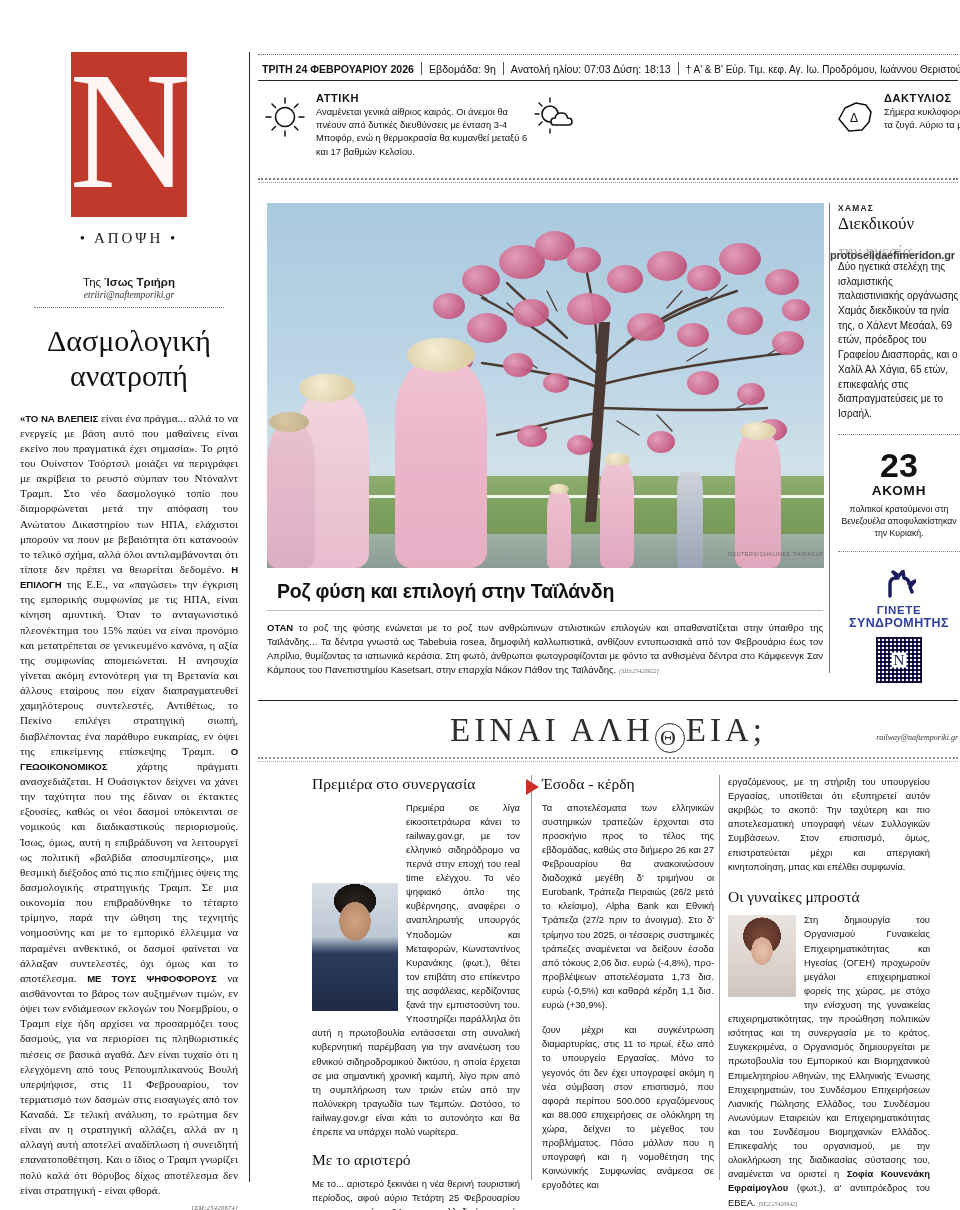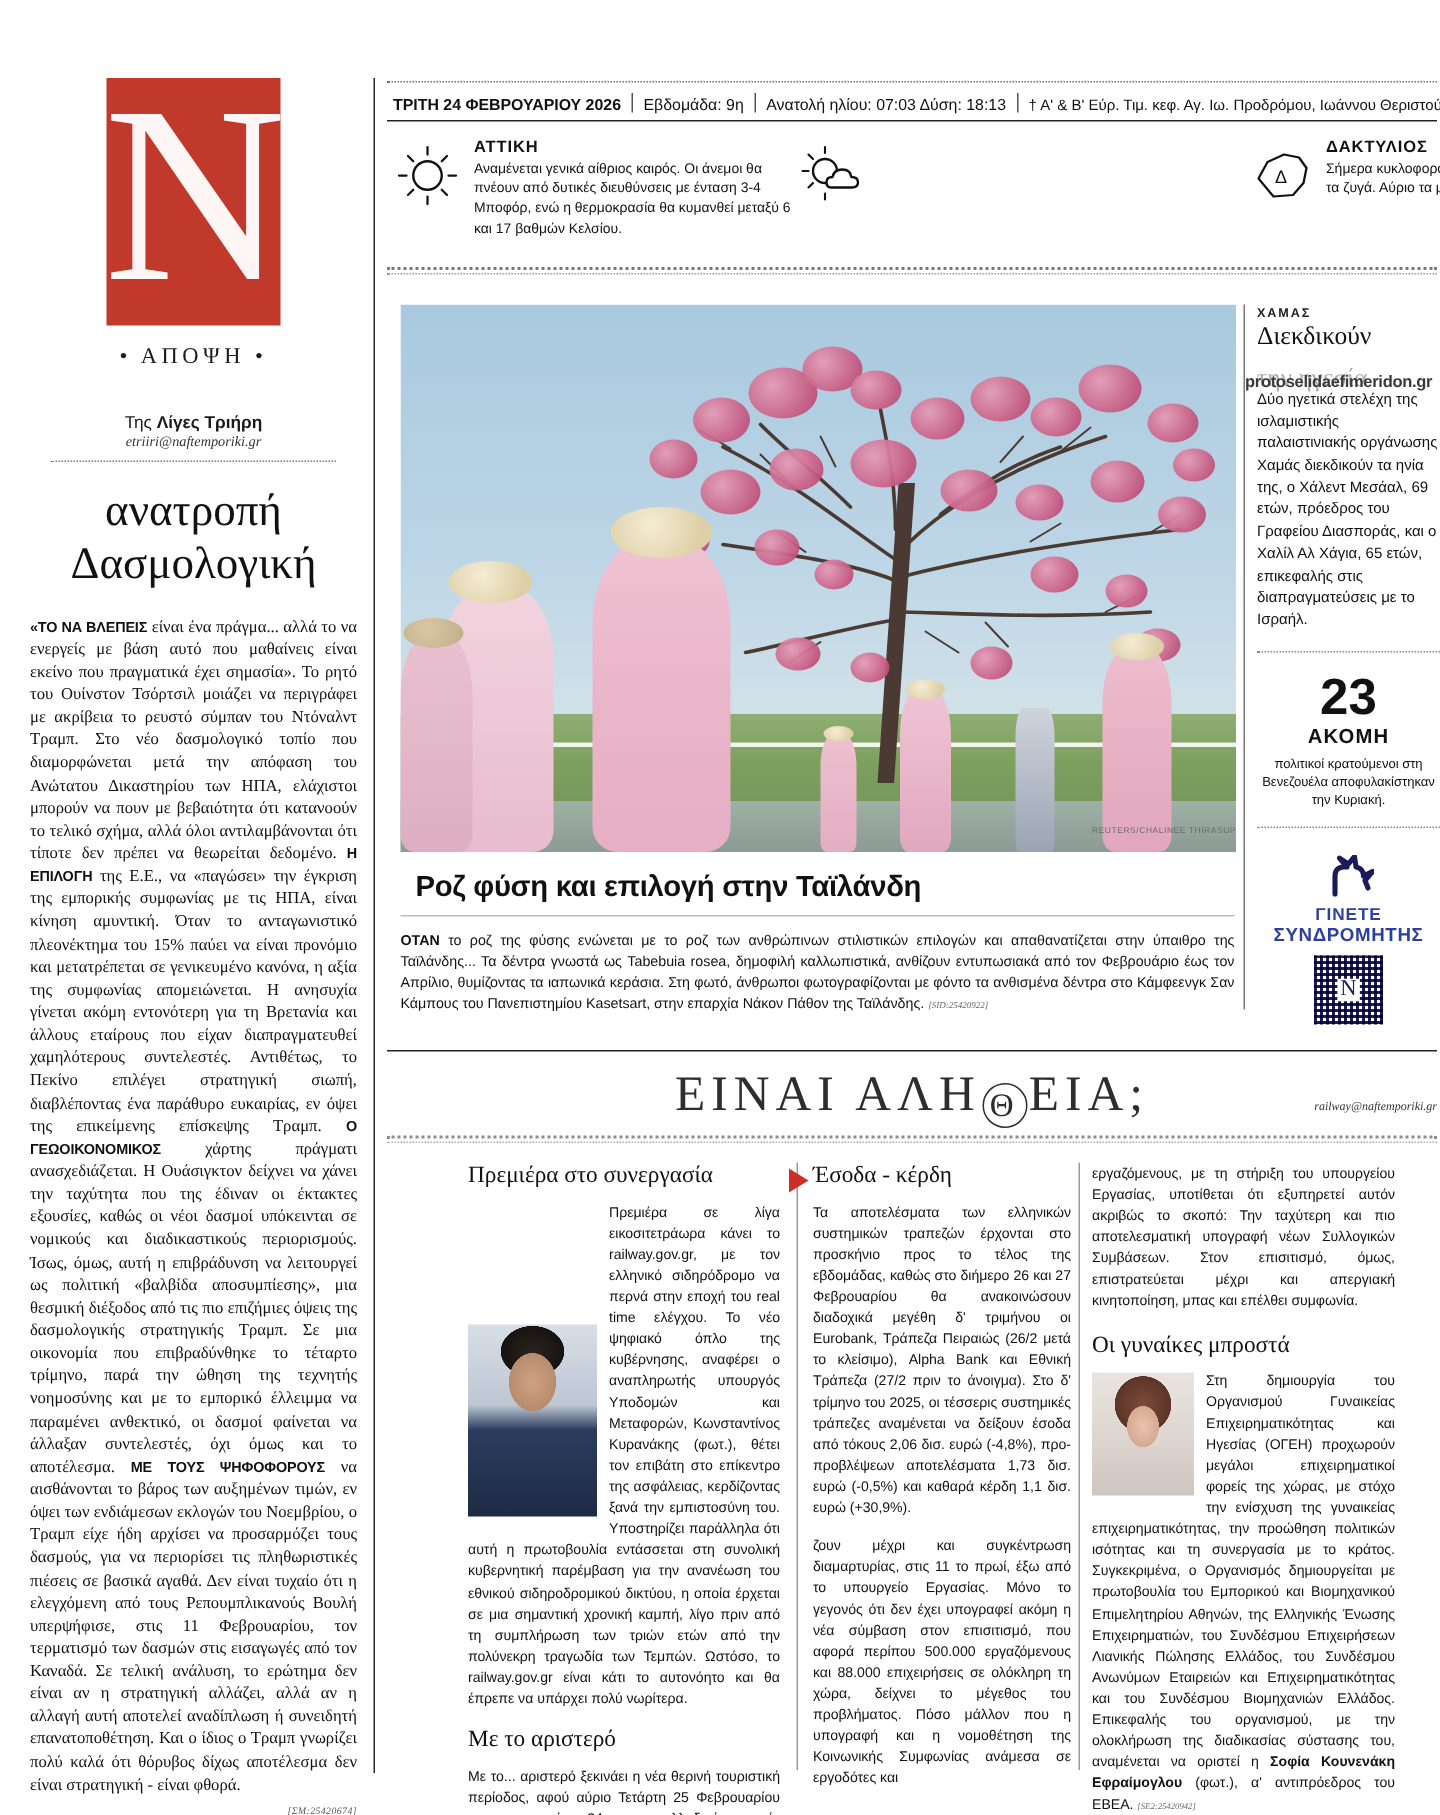--- a/index.html
+++ b/index.html
@@ -259,28 +259,28 @@
 <div class="page">
 
   <div class="left-col">
     <div class="logo-box">
       <span class="n">N</span>
     </div>
     <div class="aposi">• ΑΠΟΨΗ •</div>
 
     <div class="byline">
       <span>Της</span>
-      <b>Λίγες Τριήρη</b>
+      <b>Ίσως Τριήρη</b>
     </div>
     <div class="byline-mail">etriiri@naftemporiki.gr</div>
     <div class="byline-dots"></div>
 
     <div class="op-title">
+      <div>Δασμολογική</div>
       <div>ανατροπή</div>
-      <div>Δασμολογική</div>
     </div>
 
     <div class="op-body">
       <p>
         <span class="lead">«ΤΟ ΝΑ ΒΛΕΠΕΙΣ</span><span> είναι ένα πράγμα... αλλά το να ενεργείς με βάση αυτό που μαθαίνεις είναι εκείνο που πραγματικά έχει σημασία». Το ρητό του Ουίνστον Τσόρτσιλ μοιάζει να περιγράφει με ακρίβεια το ρευστό σύμπαν του Ντόναλντ Τραμπ. Στο νέο δασμολογικό τοπίο που διαμορφώνεται μετά την απόφαση του Ανώτατου Δικαστηρίου των ΗΠΑ, ελάχιστοι μπορούν να πουν με βεβαιότητα ότι κατανοούν το τελικό σχήμα, αλλά όλοι αντιλαμβάνονται ότι τίποτε δεν πρέπει να θεωρείται δεδομένο. </span><span class="lead">Η ΕΠΙΛΟΓΗ</span><span> της Ε.Ε., να «παγώσει» την έγκριση της εμπορικής συμφωνίας με τις ΗΠΑ, είναι κίνηση αμυντική. Όταν το ανταγωνιστικό πλεονέκτημα του 15% παύει να είναι προνόμιο και μετατρέπεται σε γενικευμένο κανόνα, η αξία της συμφωνίας απομειώνεται. Η ανησυχία γίνεται ακόμη εντονότερη για τη Βρετανία και άλλους εταίρους που είχαν διαπραγματευθεί χαμηλότερους συντελεστές. Αντιθέτως, το Πεκίνο επιλέγει στρατηγική σιωπή, διαβλέποντας ένα παράθυρο ευκαιρίας, εν όψει της επικείμενης επίσκεψης Τραμπ. </span><span class="lead">Ο ΓΕΩΟΙΚΟΝΟΜΙΚΟΣ</span><span> χάρτης πράγματι ανασχεδιάζεται. Η Ουάσιγκτον δείχνει να χάνει την ταχύτητα που της έδιναν οι έκτακτες εξουσίες, καθώς οι νέοι δασμοί υπόκεινται σε νομικούς και διαδικαστικούς περιορισμούς. Ίσως, όμως, αυτή η επιβράδυνση να λειτουργεί ως πολιτική «βαλβίδα αποσυμπίεσης», μια θεσμική διέξοδος από τις πιο επιζήμιες όψεις της δασμολογικής στρατηγικής Τραμπ. Σε μια οικονομία που επιβραδύνθηκε το τέταρτο τρίμηνο, παρά την ώθηση της τεχνητής νοημοσύνης και με το εμπορικό έλλειμμα να παραμένει ανθεκτικό, οι δασμοί φαίνεται να άλλαξαν συντελεστές, όχι όμως και το αποτέλεσμα. </span><span class="lead">ΜΕ ΤΟΥΣ ΨΗΦΟΦΟΡΟΥΣ</span><span> να αισθάνονται το βάρος των αυξημένων τιμών, εν όψει των ενδιάμεσων εκλογών του Νοεμβρίου, ο Τραμπ είχε ήδη αρχίσει να προσαρμόζει τους δασμούς, για να περιορίσει τις πληθωριστικές πιέσεις σε βασικά αγαθά. Δεν είναι τυχαίο ότι η ελεγχόμενη από τους Ρεπουμπλικανούς Βουλή υπερψήφισε, στις 11 Φεβρουαρίου, τον τερματισμό των δασμών στις εισαγωγές από τον Καναδά. Σε τελική ανάλυση, το ερώτημα δεν είναι αν η στρατηγική αλλάζει, αλλά αν η αλλαγή αυτή αποτελεί αναδίπλωση ή συνειδητή επανατοποθέτηση. Και ο ίδιος ο Τραμπ γνωρίζει πολύ καλά ότι θόρυβος δίχως αποτέλεσμα δεν είναι στρατηγική - είναι φθορά.</span>
       </p>
       <div class="op-credit">[ΣΜ:25420674]</div>
     </div>
   </div>
 

